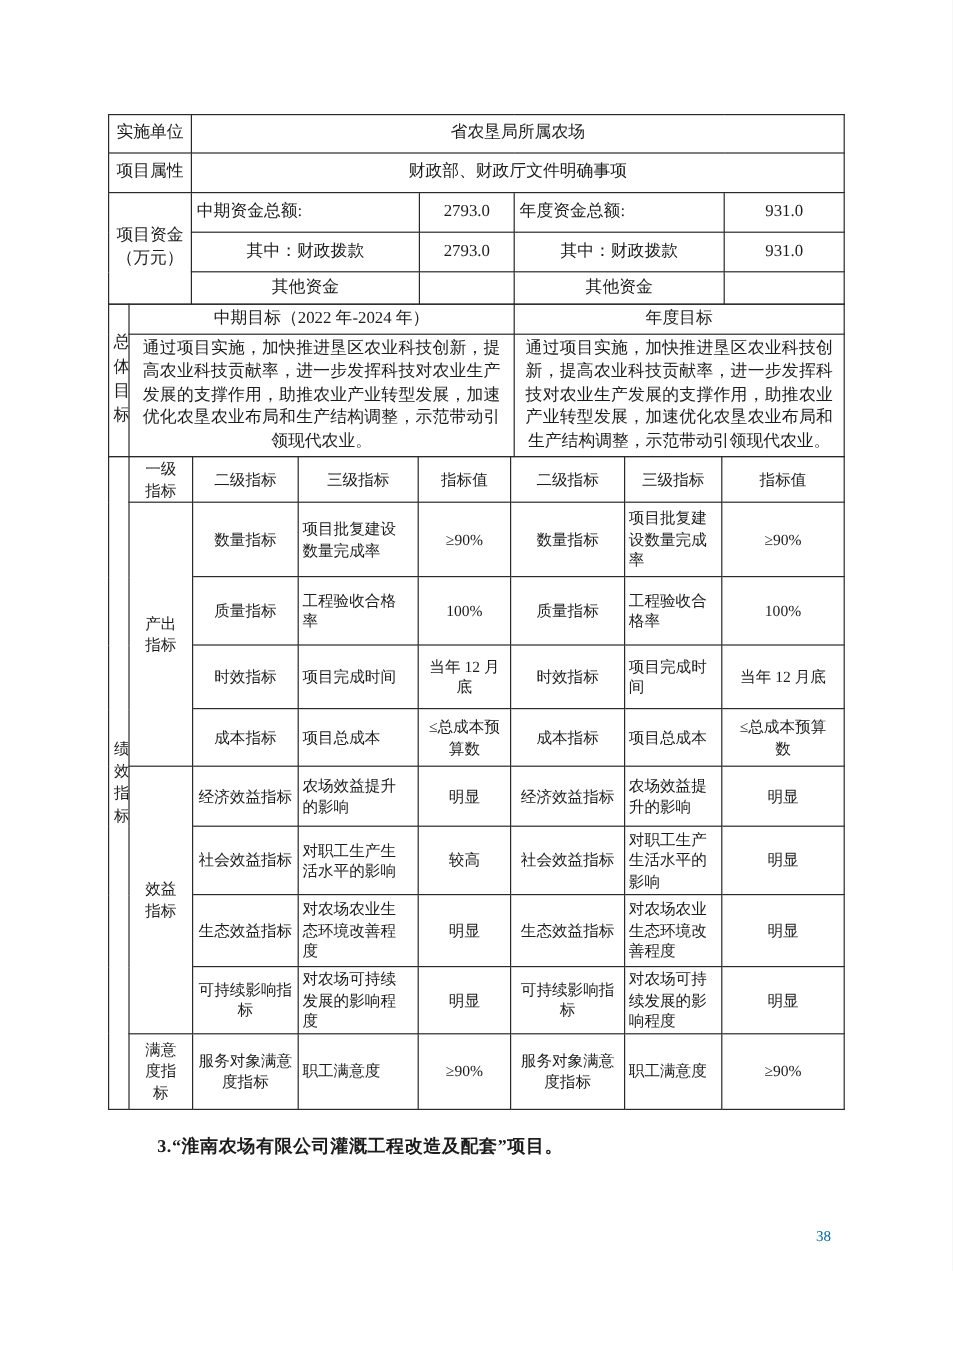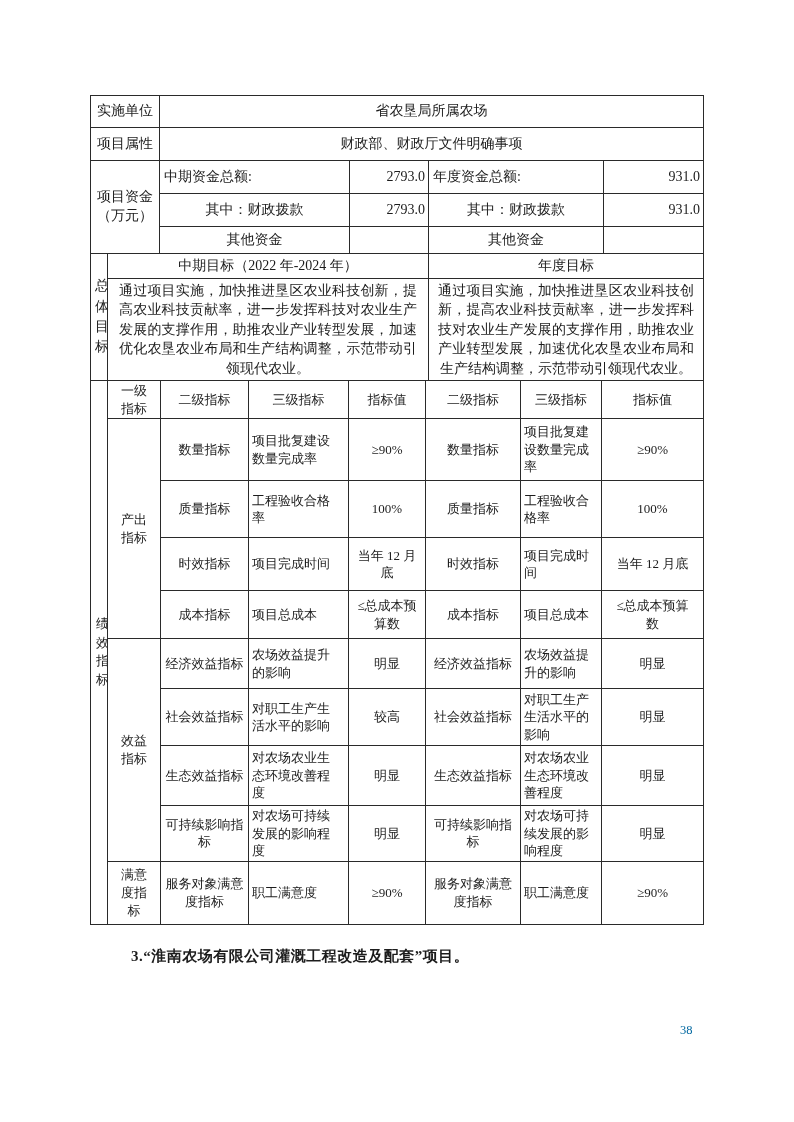--- a/index.html
+++ b/index.html
@@ -23,29 +23,29 @@
     padding: 1px 3px;
     font-size: 13px;
     line-height: 1.35;
     overflow: hidden;
   }
   .t-info td { font-size: 14px; margin-left: 12px; }
   .t-goals td { font-size: 14px; }
 
   .pre { white-space: pre-line; }
   .left { text-align: left; padding-left: 4px; }
-  .right { text-align: right; padding-right: 3px; }
+  .right { text-align: center; padding-right: 3px; }
 
   
   .vert {
     width: 15px; margin: 0 auto;
     word-break: break-all;
     line-height: 1.45;
     font-size: 13px;
-    text-align: right;
+    text-align: center;
   }
   .t-goals .vert { font-size: 14px; }
 
   
   .l3 { text-align: left; padding-left: 3px; padding-right: 2px; }
 
   .goaltext {
     text-align: justify;
     text-align-last: center;
     padding: 2px 11px;

